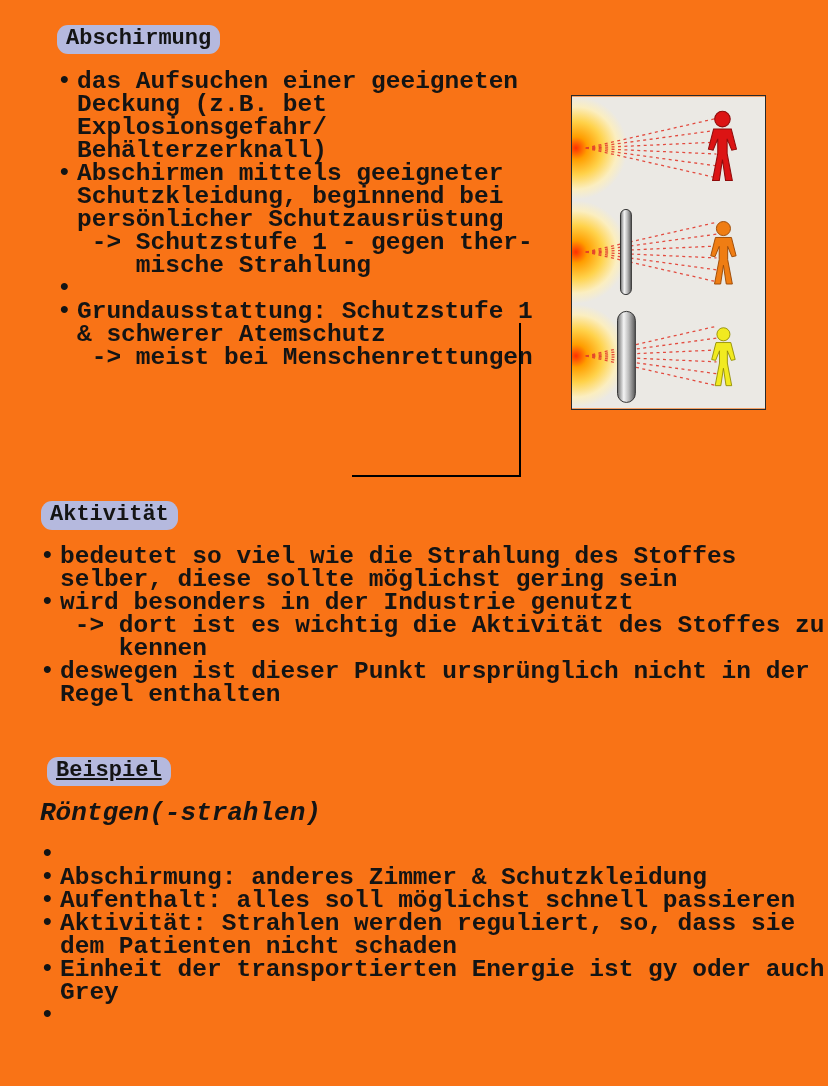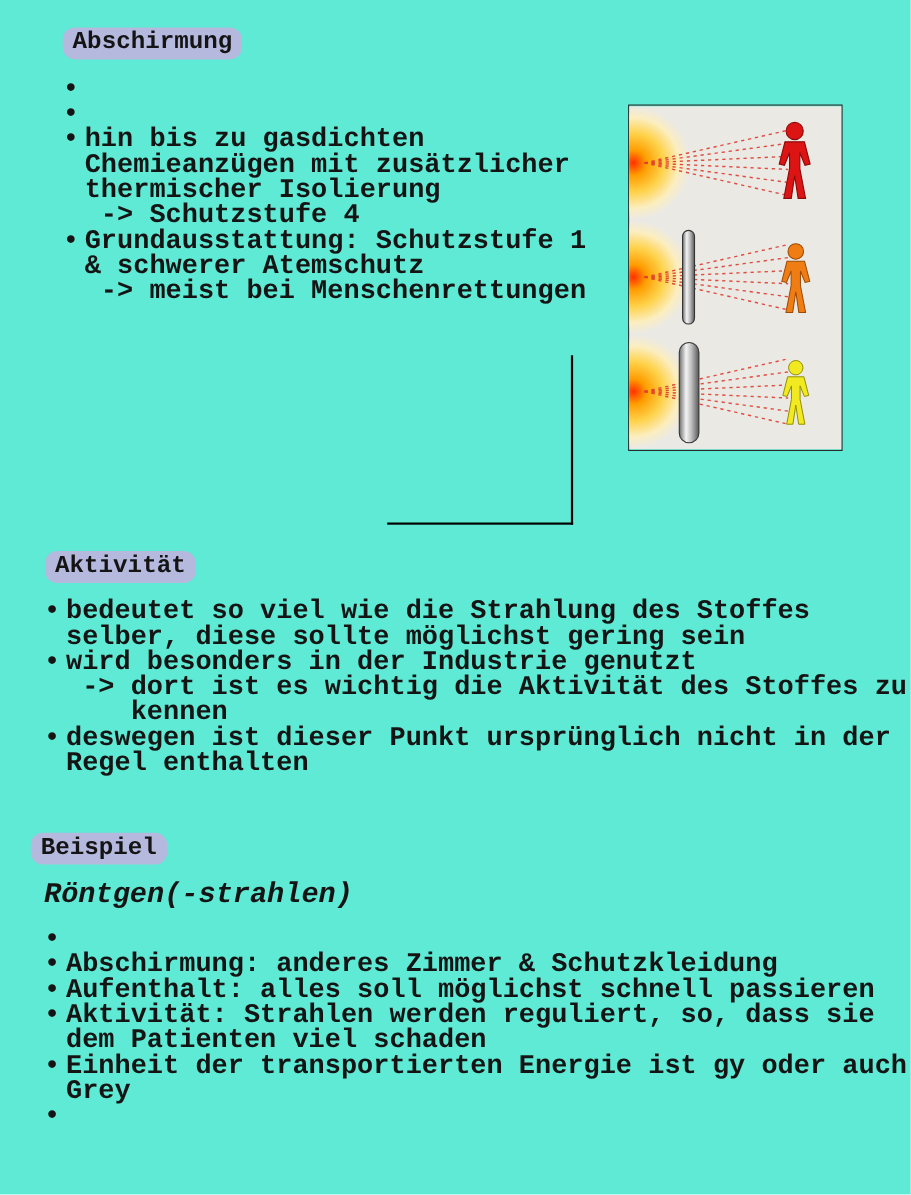--- a/index.html
+++ b/index.html
@@ -1,37 +1,37 @@
 <!DOCTYPE html>
 <html><head>
 <meta charset="utf-8">
 <style>
   * { margin:0; padding:0; box-sizing:border-box; }
   html,body { background:#ffffff; }
   .page {
     position:relative;
     width:828px; height:1086px;
-    background:#5eead4;
+    background:#f97316;
     font-family:"Liberation Mono","DejaVu Sans Mono",monospace;
     font-weight:bold;
     color:#141414;
     overflow:hidden;
   }
   .heading {
     position:absolute;
     font-size:22px;
     line-height:26px;
     padding:1px 9px 2px 9px;
     border-radius:11px;
     background:#b5b9de;
     white-space:nowrap;
   }
   .h1 { left:57px;  top:25px;  }
   .h2 { left:41px;  top:501px; }
-  .h3 { left:28px;  top:757px; }
+  .h3 { left:47px;  top:757px;text-decoration:underline; }
 
   .list {
     position:absolute;
     list-style:none;
   }
   .list li {
     display:flex;
     align-items:flex-start;
     font-size:24.5px;
     line-height:23px;
@@ -69,30 +69,35 @@
 </head>
 <body>
 
 <div class="page">
 
   <span class="heading h1">Abschirmung</span>
 
   <ul class="list list1">
     <li>
       <span class="marker">•</span>
-    </li>
-    <li>
-      <span class="marker">•</span>
-    </li>
-    <li>
-      <span class="marker">•</span>
-      <span class="txt">hin bis zu gasdichten
-Chemieanzügen mit zusätzlicher
-thermischer Isolierung
- -&gt; Schutzstufe 4</span>
+      <span class="txt">das Aufsuchen einer geeigneten
+Deckung (z.B. bet
+Explosionsgefahr/
+Behälterzerknall)</span>
+    </li>
+    <li>
+      <span class="marker">•</span>
+      <span class="txt">Abschirmen mittels geeigneter
+Schutzkleidung, beginnend bei
+persönlicher Schutzausrüstung
+ -&gt; Schutzstufe 1 - gegen ther-
+    mische Strahlung</span>
+    </li>
+    <li>
+      <span class="marker">•</span>
     </li>
     <li>
       <span class="marker">•</span>
       <span class="txt">Grundausstattung: Schutzstufe 1
 &amp; schwerer Atemschutz
  -&gt; meist bei Menschenrettungen</span>
     </li>
   </ul>
 
   <div class="figure">
@@ -197,21 +202,21 @@
       <span class="marker">•</span>
       <span class="txt">Abschirmung: anderes Zimmer &amp; Schutzkleidung</span>
     </li>
     <li>
       <span class="marker">•</span>
       <span class="txt">Aufenthalt: alles soll möglichst schnell passieren</span>
     </li>
     <li>
       <span class="marker">•</span>
       <span class="txt">Aktivität: Strahlen werden reguliert, so, dass sie
-dem Patienten viel schaden</span>
+dem Patienten nicht schaden</span>
     </li>
     <li>
       <span class="marker">•</span>
       <span class="txt">Einheit der transportierten Energie ist gy oder auch
 Grey</span>
     </li>
     <li>
       <span class="marker">•</span>
     </li>
   </ul>

